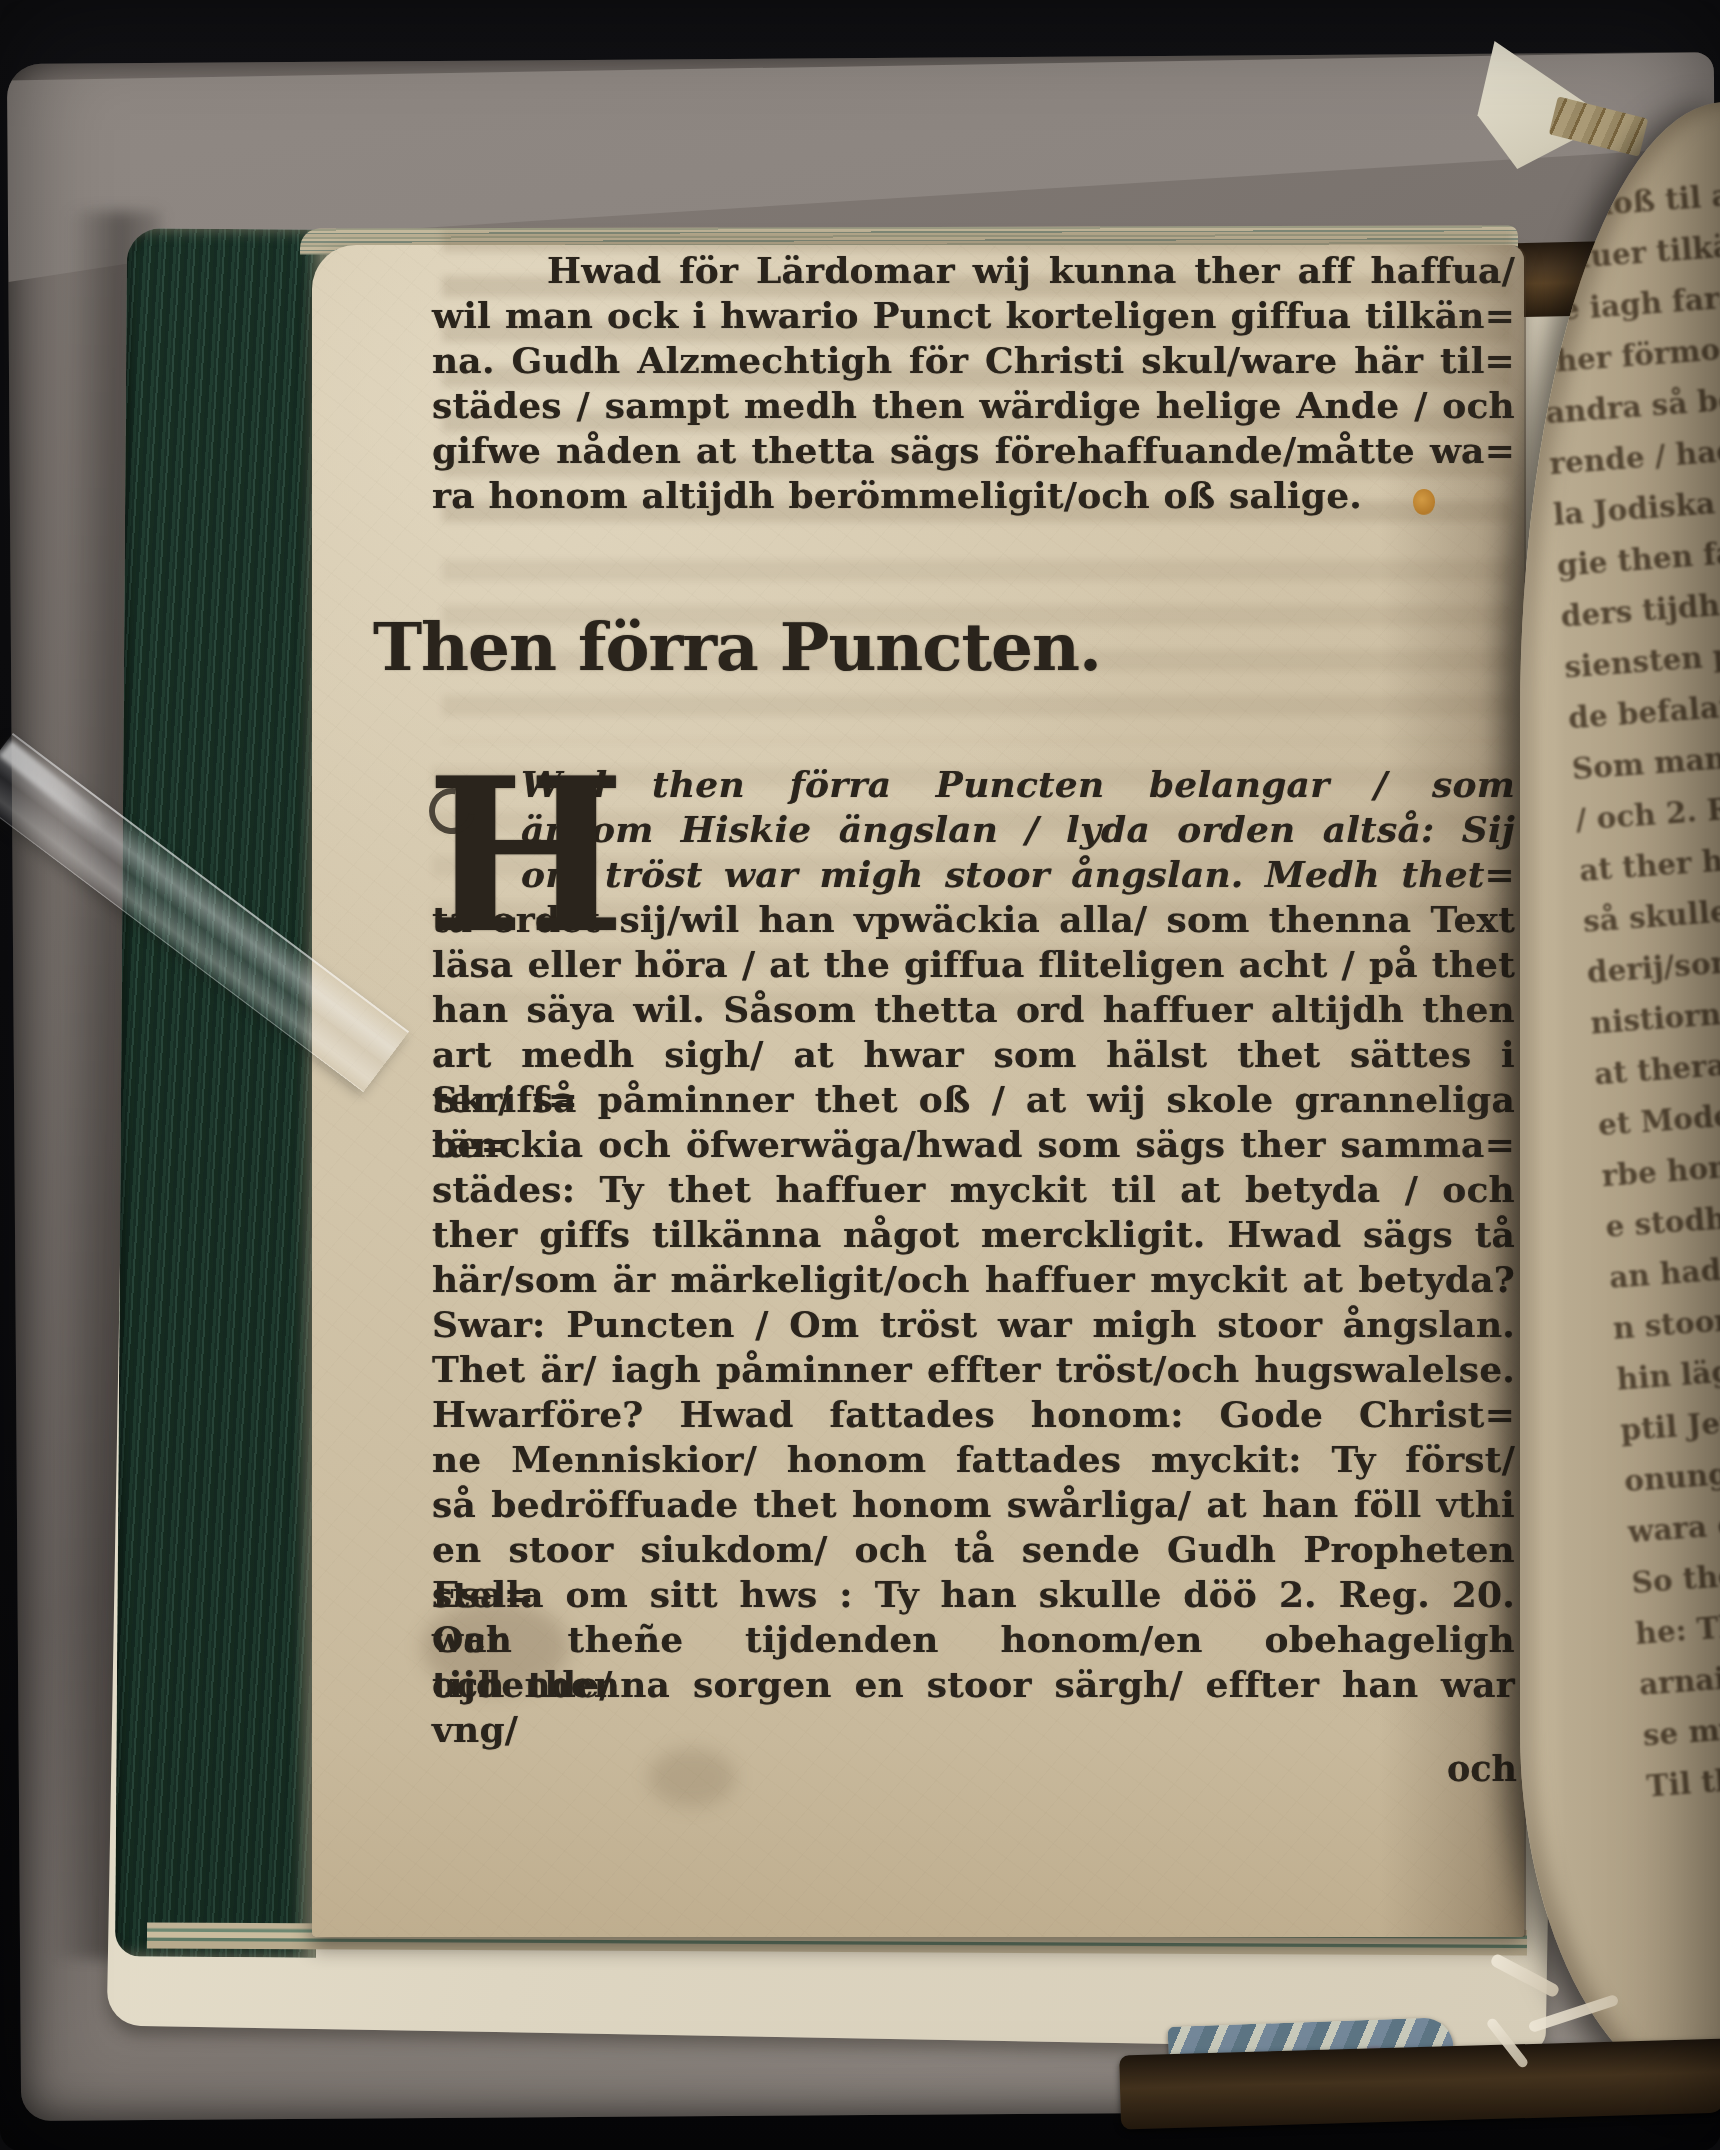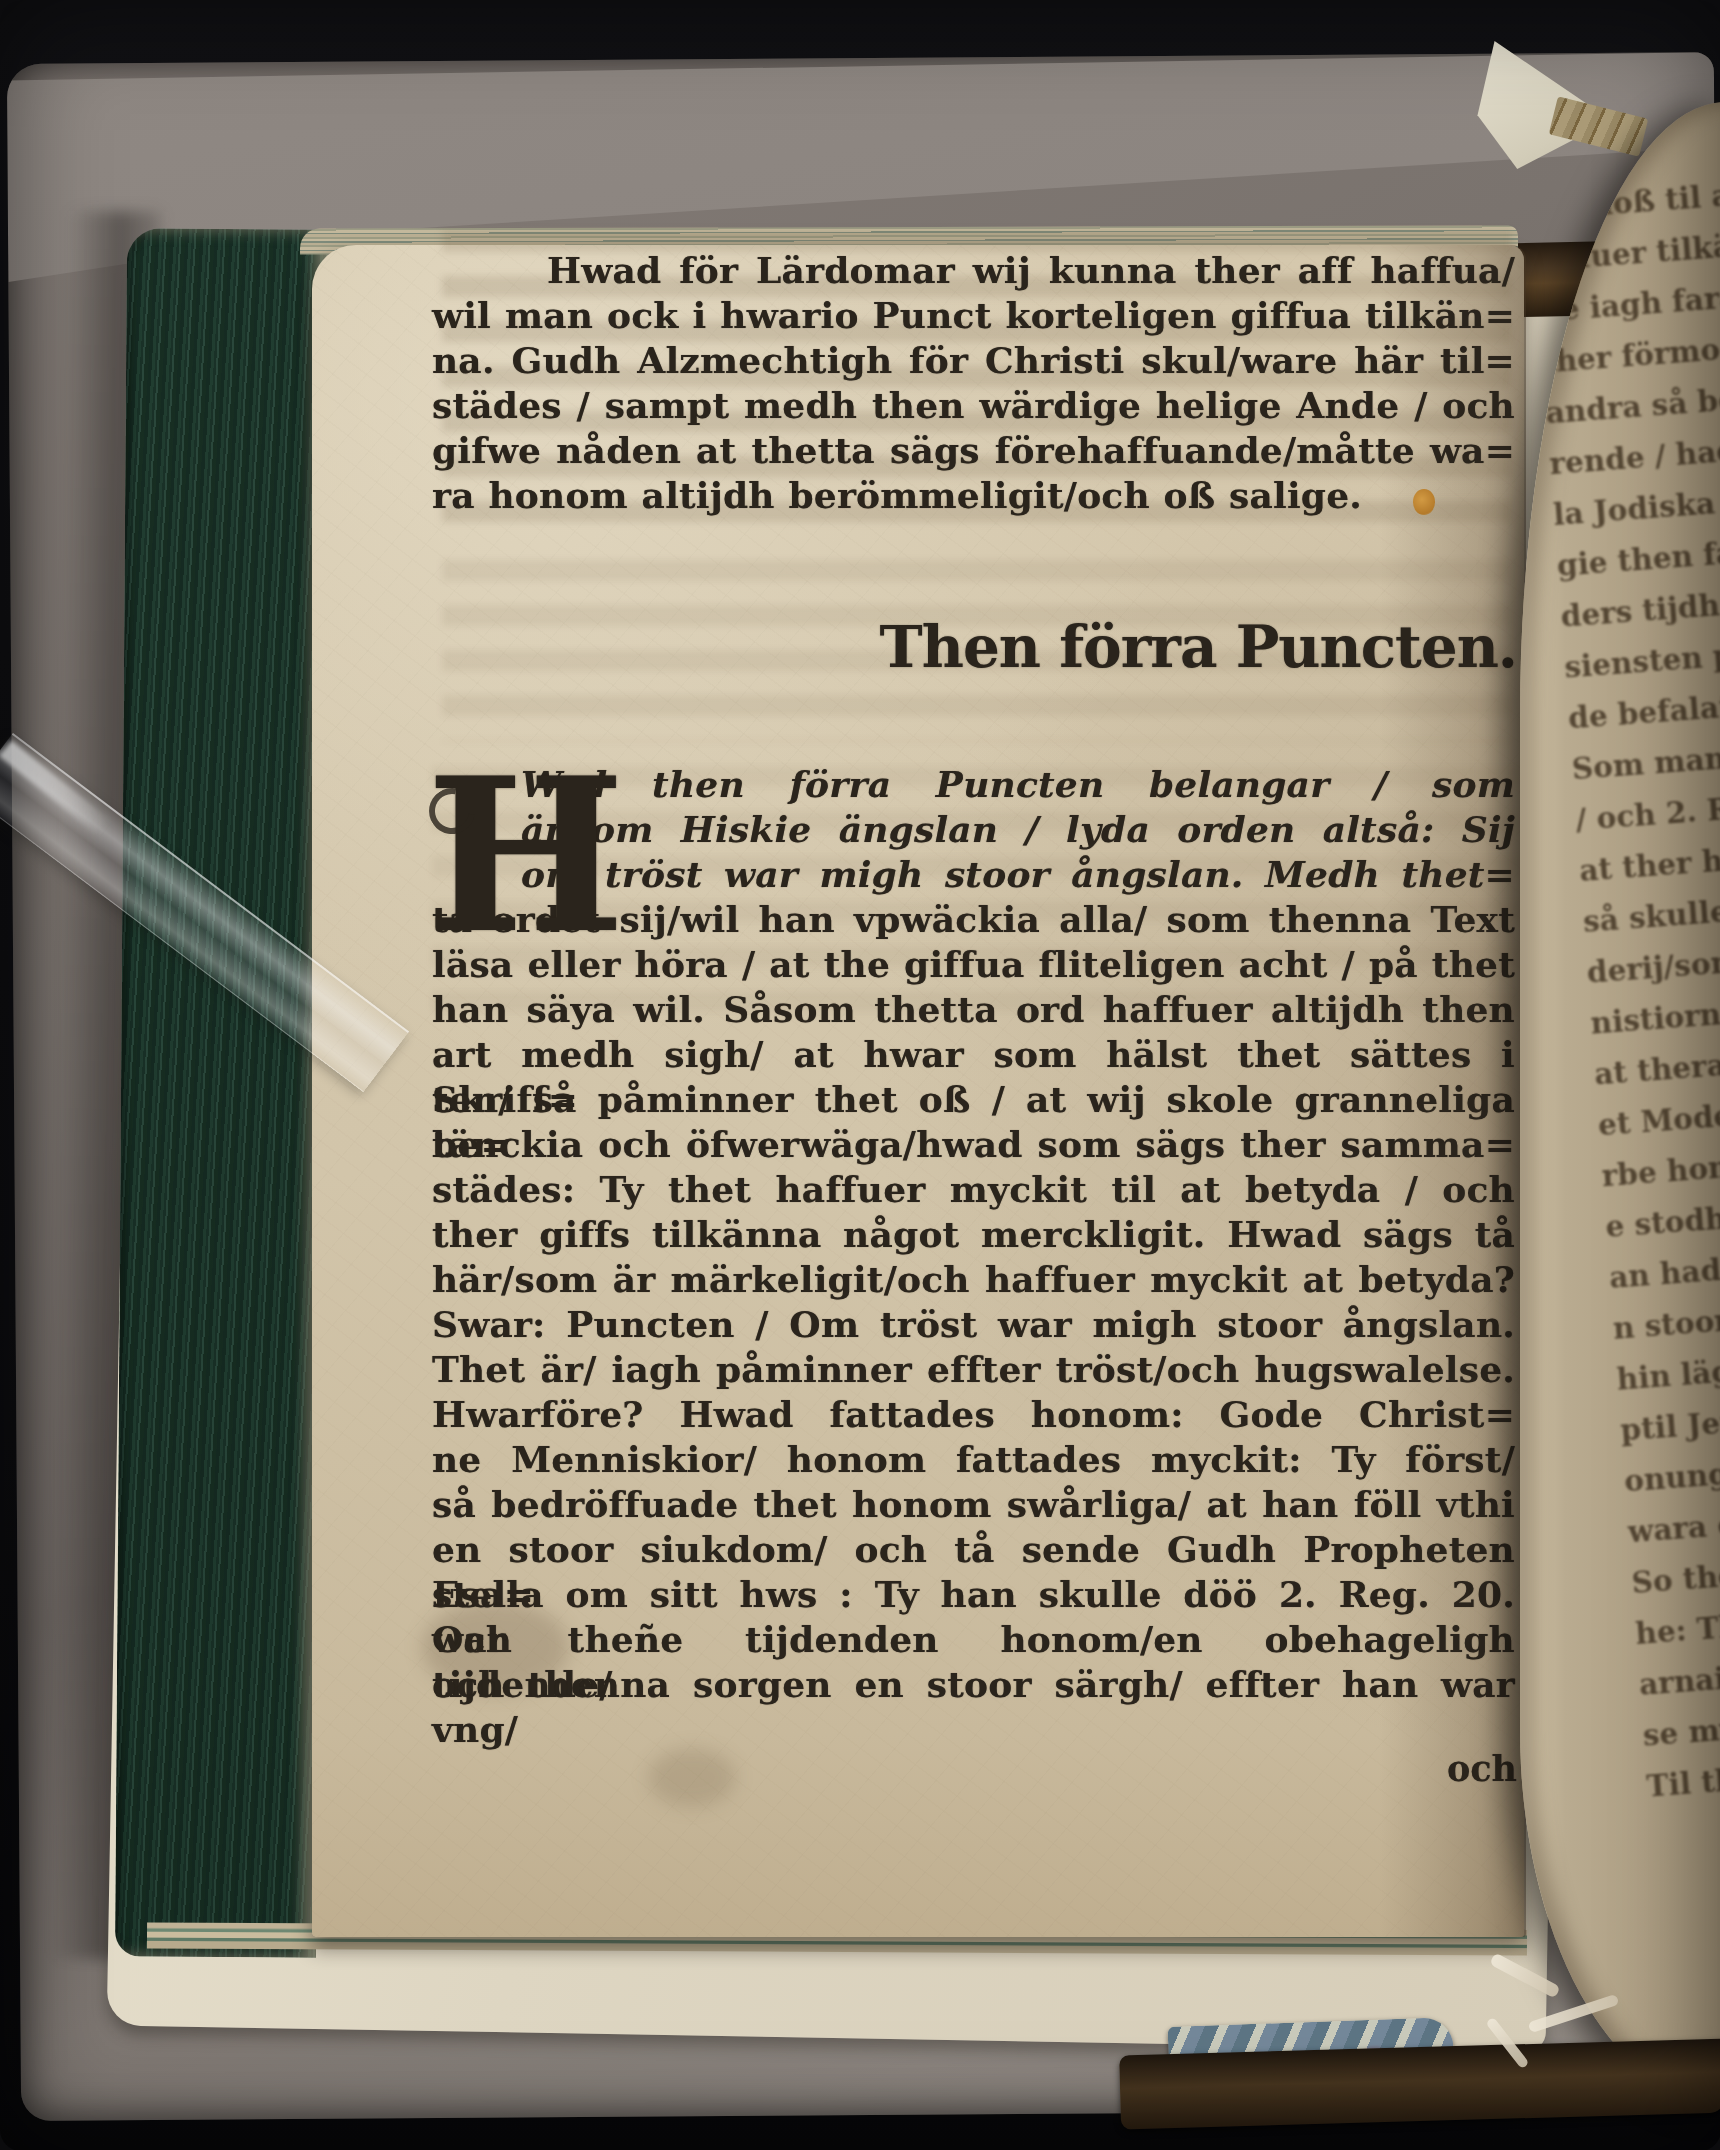--- a/index.html
+++ b/index.html
@@ -56,21 +56,21 @@
   .stain{position:absolute;border-radius:50%;filter:blur(8.8px);}
   .ochre-dot{position:absolute;left:1413px;top:489px;width:21.6px;height:25.5px;border-radius:50%;
        background:radial-gradient(circle at 40% 40%,#d29a43,#b47a2a 70%,rgba(180,122,42,0) 100%);}
   
   .textcol{position:absolute;left:432px;width:1083px;color:var(--ink,#2a241c);}
   .tl{height:45px;line-height:45px;font-size:36px;font-weight:bold;white-space:normal;
       text-align:justify;text-align-last:justify;letter-spacing:0.2px;word-spacing:1px;
       text-shadow:0 0 1px rgba(40,32,24,.55);}
   .tl.short{text-align:center;text-align-last:left;}
   .heading{position:absolute;left:373px;top:554px;width:1144px;height:196px;
-      font-size:58px;font-weight:bold;text-align:right;line-height:187px;
+      font-size:66px;font-weight:bold;text-align:left;line-height:187px;
       color:var(--ink,#2a241c);text-shadow:0 0 1.5px rgba(40,32,24,.5);letter-spacing:-1px;}
   .p2{top:762px;}
   .p2 .indent{margin-left:89px;font-style:italic;}
   .dropcap{position:absolute;left:-5.9px;top:2.9px;width:162px;height:201px;
       font-size:211px;line-height:182px;font-weight:bold;color:var(--ink,#2a241c);
       text-align:center;text-shadow:0 0 2px rgba(40,32,24,.6);}
   .dropcap:after{content:"";position:absolute;left:2.9px;top:23.6px;width:34px;height:34px;
       border:6.9px solid var(--ink,#2a241c);border-radius:50%;border-right-color:transparent;
       transform:rotate(-35deg);opacity:.8;}
   .catchword{position:absolute;left:1296px;top:1746px;width:221px;height:45px;line-height:45px;

